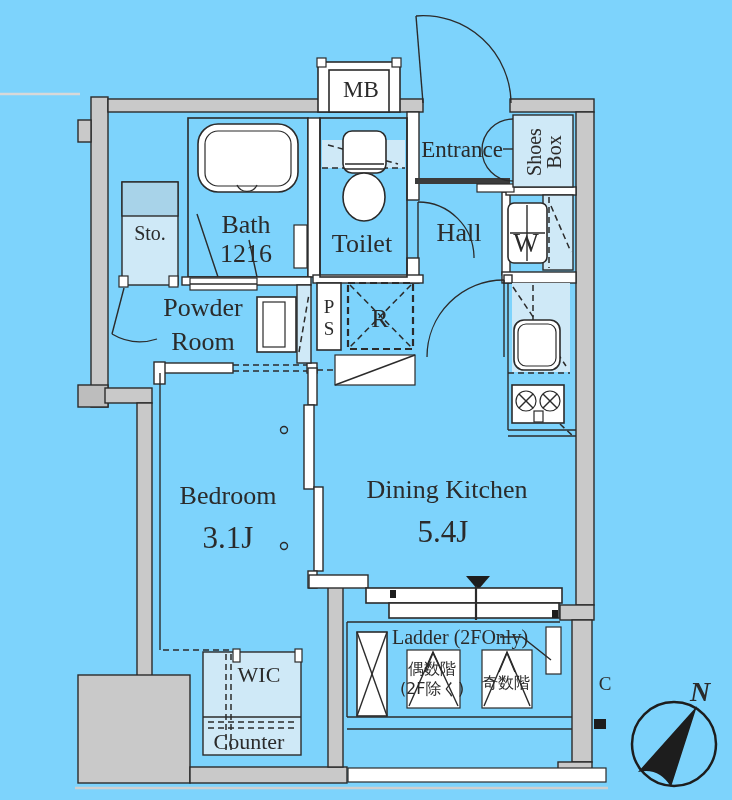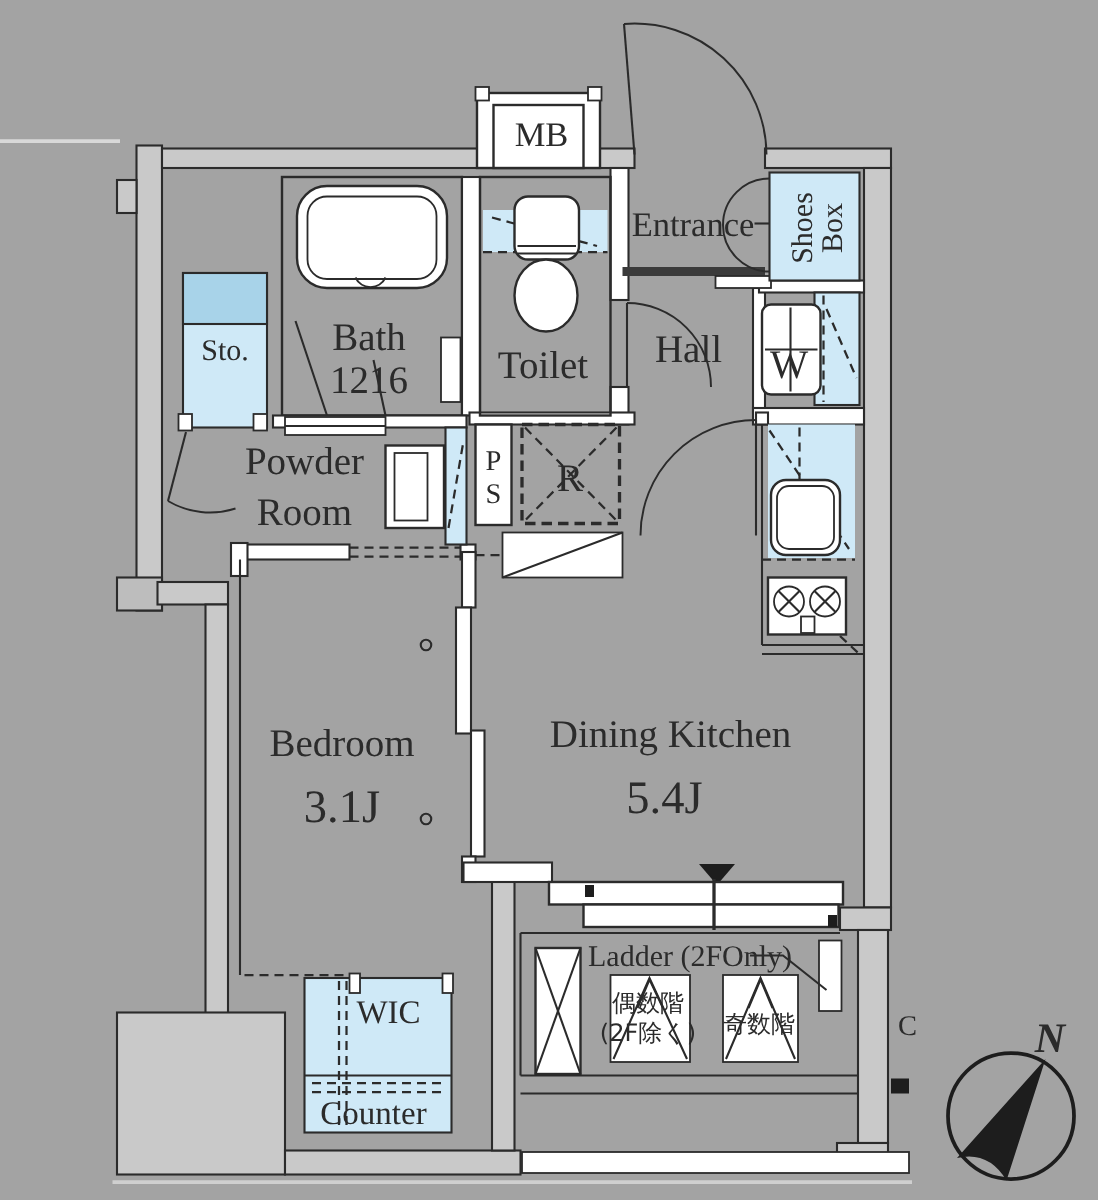--- a/index.html
+++ b/index.html
@@ -1,17 +1,17 @@
 <!DOCTYPE html>
 <html style="--fixture-blue: #cfe9f7; --fixture-blue-dark: #a8d3e9; --wall-gray: #c9c9c9; --wall-gray-dark: #bdbdbd; --line: #2b2b2b; --needle: #1d1d1d;"><head>
 <meta charset="utf-8">
 <style>
   html,body{margin:0;padding:0;background:#fff;}
   body{font-family:"Liberation Serif", serif;}
-  .stage{position:relative;width:732px;height:800px;background:#a3a3a3;overflow:hidden;}
+  .stage{position:relative;width:732px;height:800px;background:#7dd3fc;overflow:hidden;}
   svg text{fill:var(--line);}
   .wall{fill:var(--wall-gray);stroke:var(--line);stroke-width:1.4;}
   .wall-dark{fill:var(--wall-gray-dark);stroke:var(--line);stroke-width:1.4;}
   .cavity{fill:#ffffff;stroke:var(--line);stroke-width:1.4;}
   .roomline{fill:none;stroke:var(--line);stroke-width:1.6;}
   .fix{fill:#ffffff;stroke:var(--line);stroke-width:1.6;}
   .fixthin{fill:#ffffff;stroke:var(--line);stroke-width:1.2;}
   .blue{fill:var(--fixture-blue);stroke:var(--line);stroke-width:1.4;}
   .blue-noline{fill:var(--fixture-blue);stroke:none;}
   .blue-dark{fill:var(--fixture-blue-dark);stroke:var(--line);stroke-width:1.4;}

